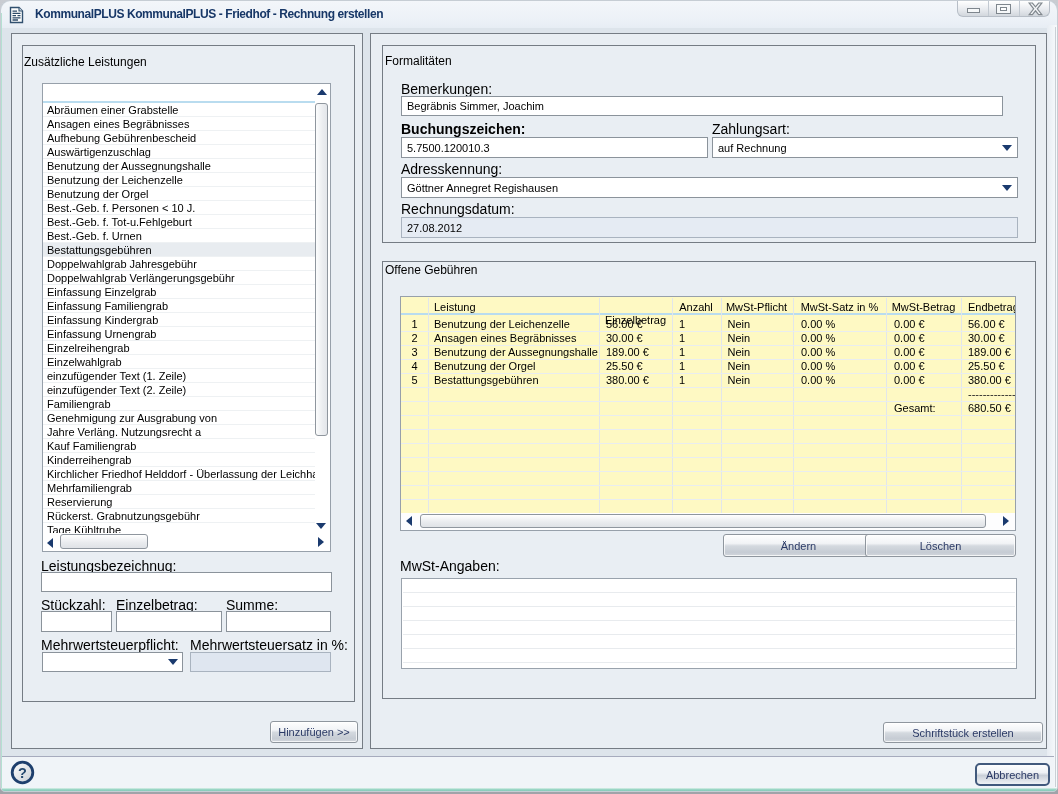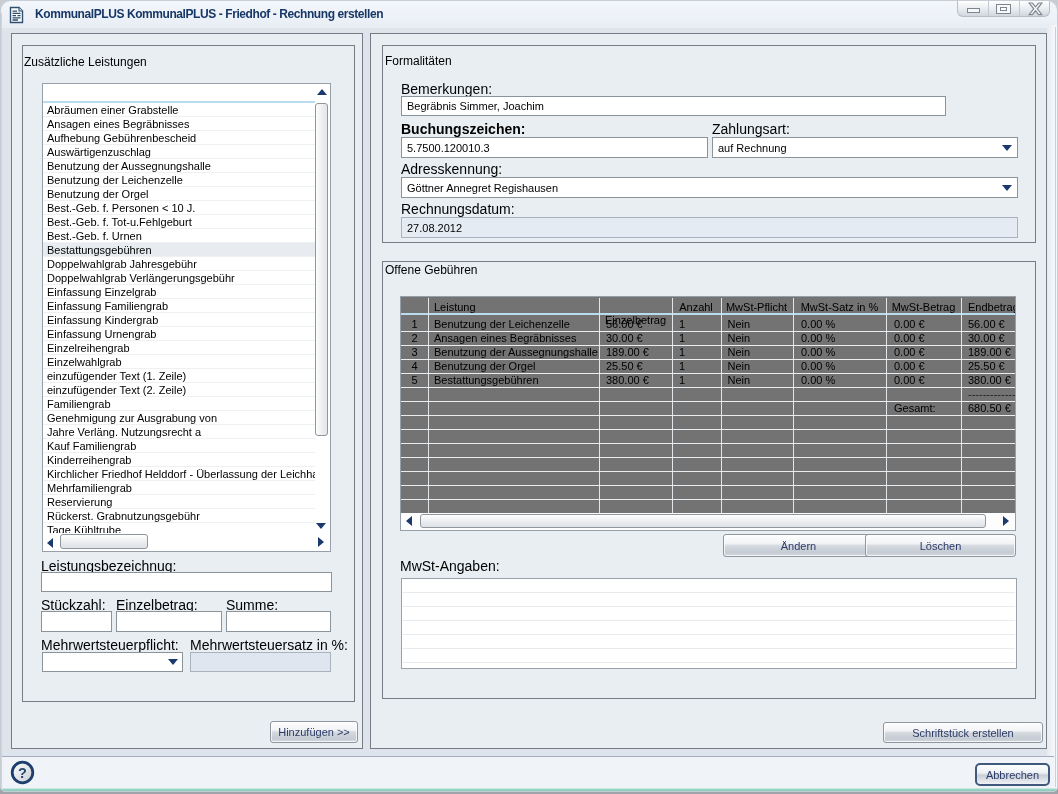--- a/index.html
+++ b/index.html
@@ -122,21 +122,21 @@
   <div class="lab" style="left:189px;top:637px;">Mehrwertsteuersatz in %:</div>
   <div class="inp" style="left:41px;top:651px;width:141px;height:20px;"></div>
   <div class="arr dn" style="left:167px;top:658px;"></div>
   <div class="inp dis" style="left:189px;top:651px;width:141px;height:20px;"></div>
   <div class="btn" style="left:269px;top:720px;width:88px;height:22px;line-height:21px;">Hinzufügen &gt;&gt;</div>
 
   <div class="panel" style="left:369px;top:32px;width:677px;height:716px;"></div>
   <div class="gbox" style="left:381px;top:44px;width:654px;height:198px;"></div>
   <div class="sect" style="left:384px;top:53px;">Formalitäten</div>
   <div class="lab" style="left:400px;top:81px;">Bemerkungen:</div>
-  <div class="inp" style="left:400px;top:95px;width:545px;height:20px;">
+  <div class="inp" style="left:400px;top:95px;width:602px;height:20px;">
       <span>Begräbnis Simmer, Joachim</span>
     </div>
   <div class="lab" style="left:400px;top:121px;font-weight:bold;">Buchungszeichen:</div>
   <div class="inp" style="left:400px;top:136px;width:307px;height:21px;">
       <span>5.7500.120010.3</span>
     </div>
   <div class="lab" style="left:711px;top:121px;">Zahlungsart:</div>
   <div class="inp" style="left:711px;top:136px;width:306px;height:21px;">
       <span>auf Rechnung</span>
     </div>
@@ -147,21 +147,21 @@
     </div>
   <div class="arr dn" style="left:1001px;top:184px;"></div>
   <div class="lab" style="left:400px;top:201px;">Rechnungsdatum:</div>
   <div class="inp dis" style="left:400px;top:216px;width:617px;height:21px;background:#e5ebf3;">
       <span>27.08.2012</span>
     </div>
 
   <div class="gbox" style="left:381px;top:260px;width:654px;height:438px;"></div>
   <div class="sect" style="left:384px;top:262px;">Offene Gebühren</div>
 
-  <div style="position:absolute;left:399px;top:295px;width:616px;height:235px;background:#737373;border:1px solid #97a0aa;overflow:hidden;">
+  <div style="position:absolute;left:399px;top:295px;width:616px;height:235px;background:#fef9c3;border:1px solid #97a0aa;overflow:hidden;">
     <div style="position:absolute;left:0;top:0;width:614px;height:18px;border-bottom:2px solid #b9dcef;"></div>
     <div class="vl" style="left:27px;"></div>
 <div class="vl" style="left:198px;"></div>
 <div class="vl" style="left:271px;"></div>
 <div class="vl" style="left:319.5px;"></div>
 <div class="vl" style="left:392px;"></div>
 <div class="vl" style="left:485px;"></div>
 <div class="vl" style="left:560px;"></div>
     <div class="hl" style="top:34px;"></div>
 <div class="hl" style="top:48px;"></div>

